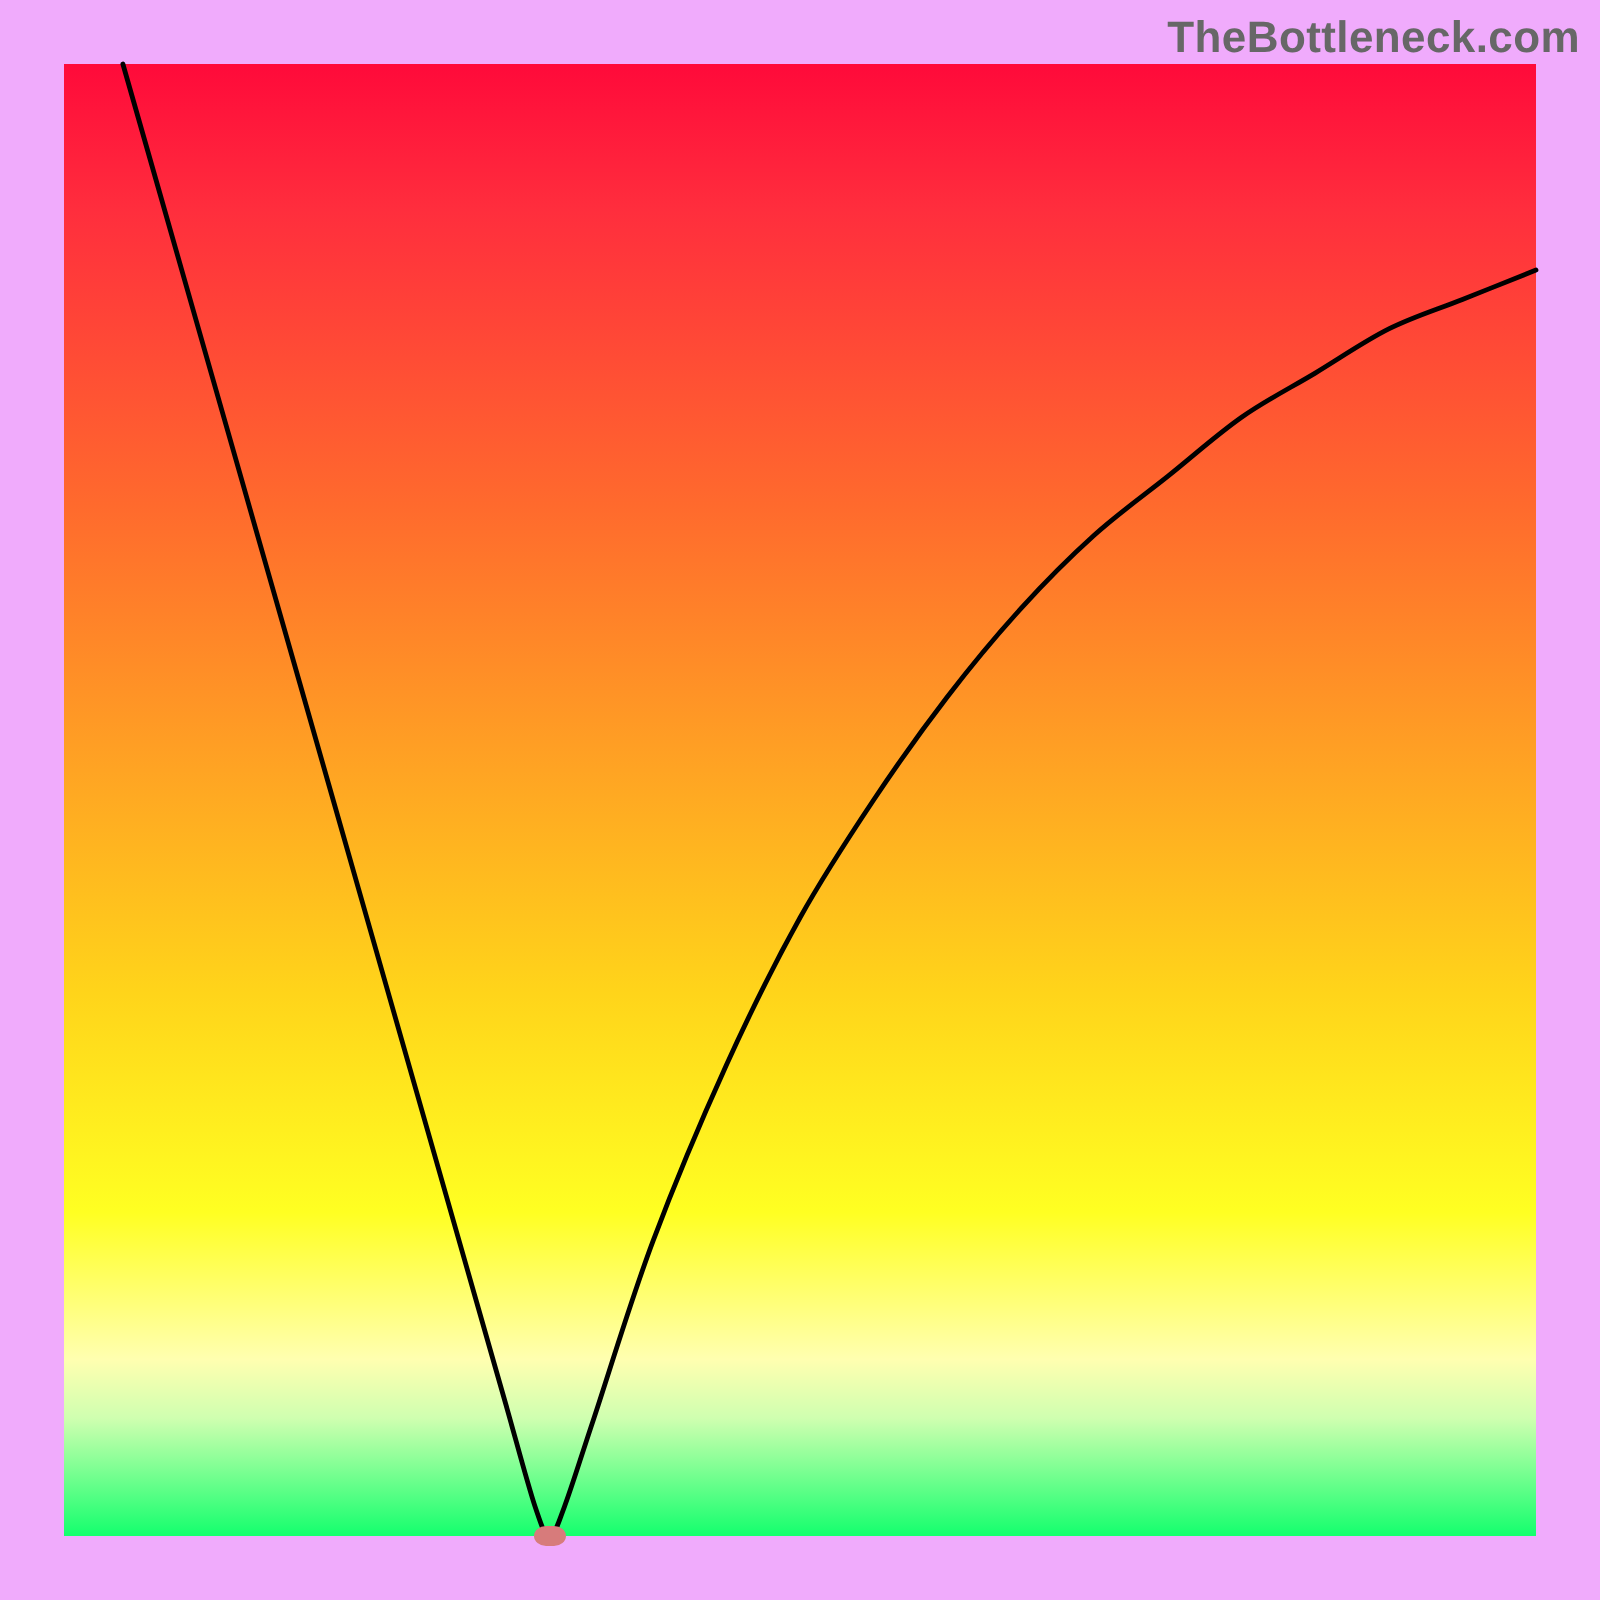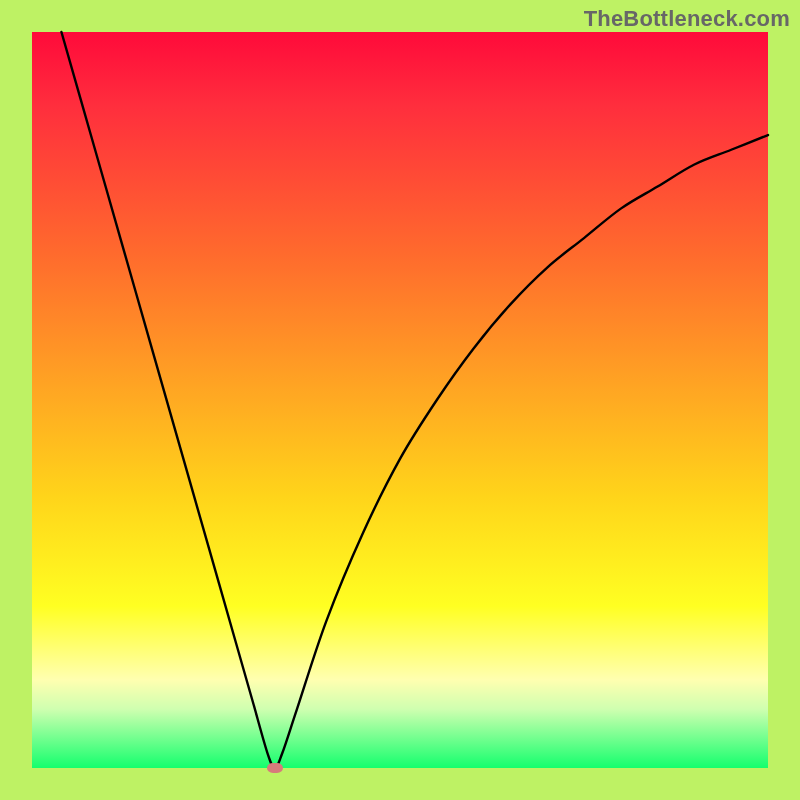--- a/index.html
+++ b/index.html
@@ -10,21 +10,21 @@
     background: #000;
     overflow: hidden;
     font-family: Arial, Helvetica, sans-serif;
   }
   .frame {
     position: absolute;
     left: 0;
     top: 0;
     width: 800px;
     height: 800px;
-    background: #bef264;
+    background: #f0abfc;
   }
   .plot {
     position: absolute;
     left: 32px;
     top: 32px;
     width: 736px;
     height: 736px;
     
     background: linear-gradient(
       to bottom,

